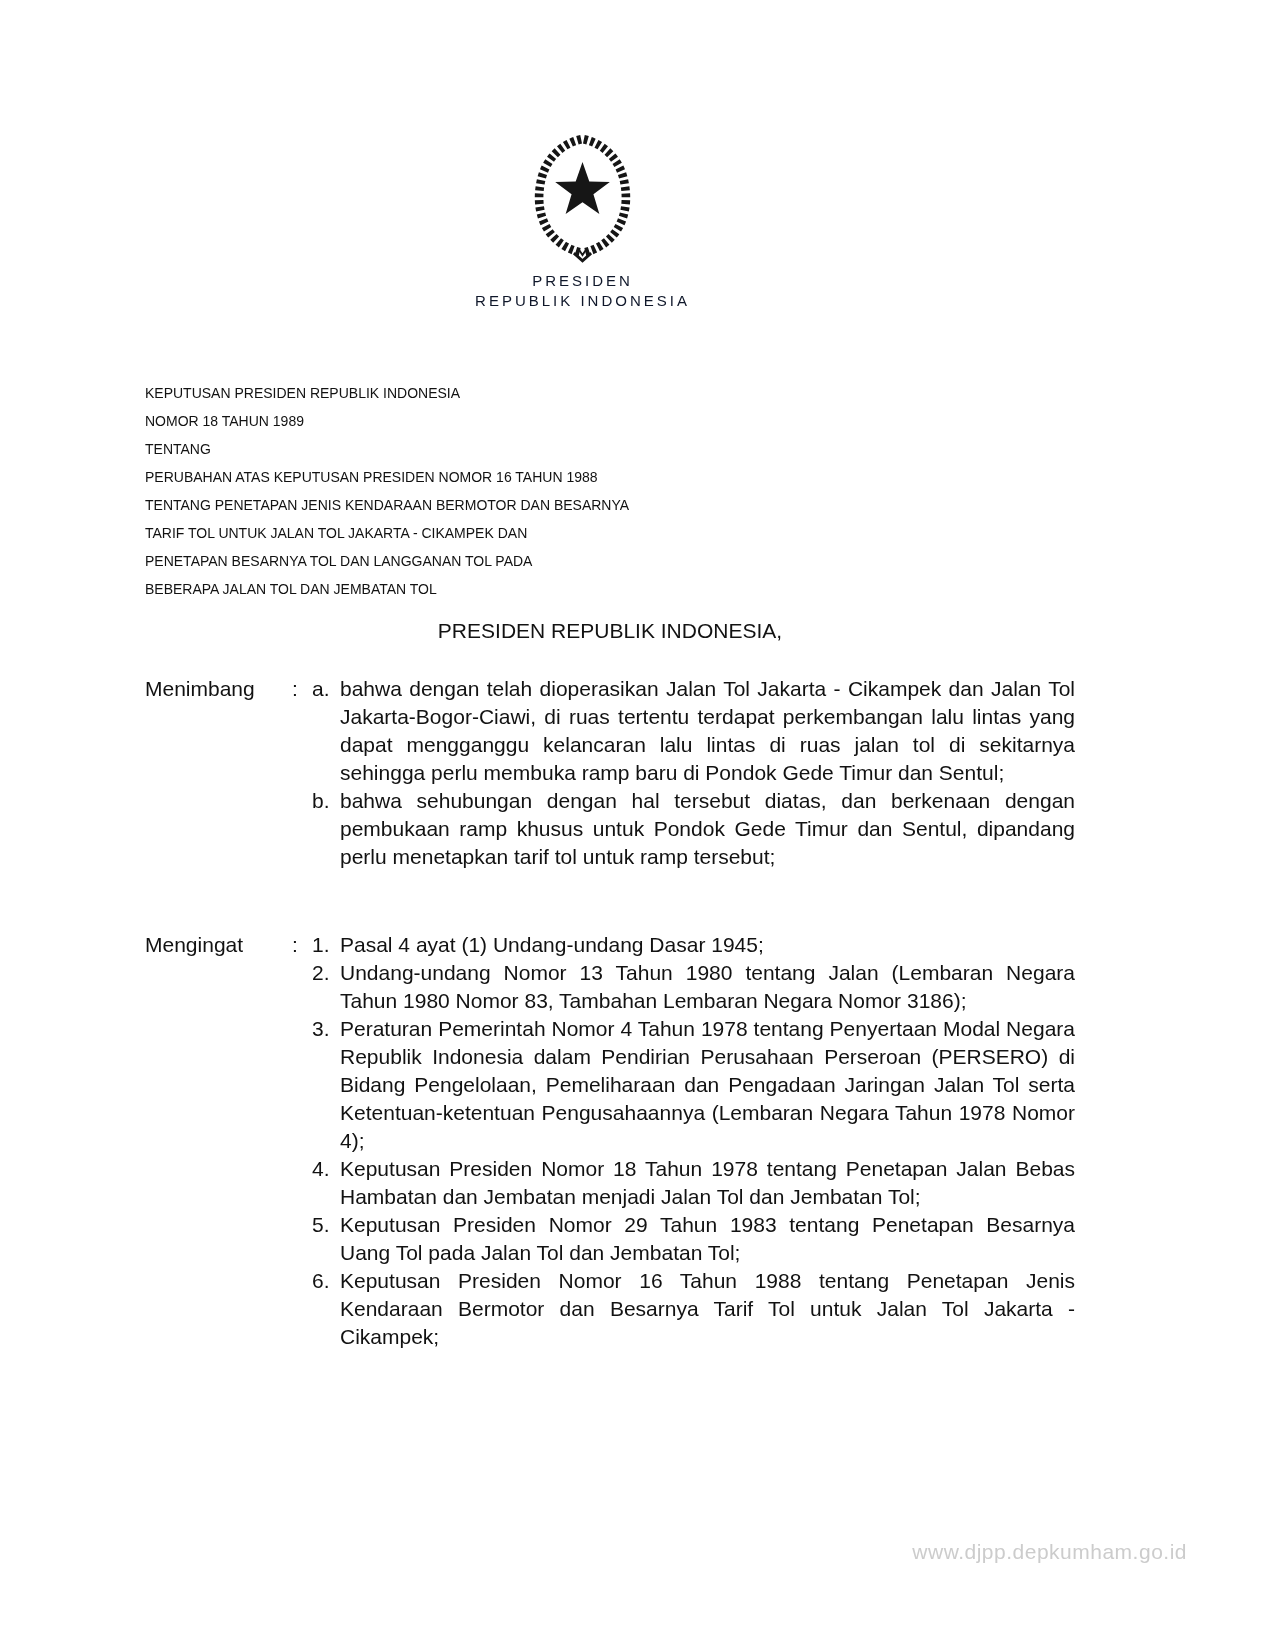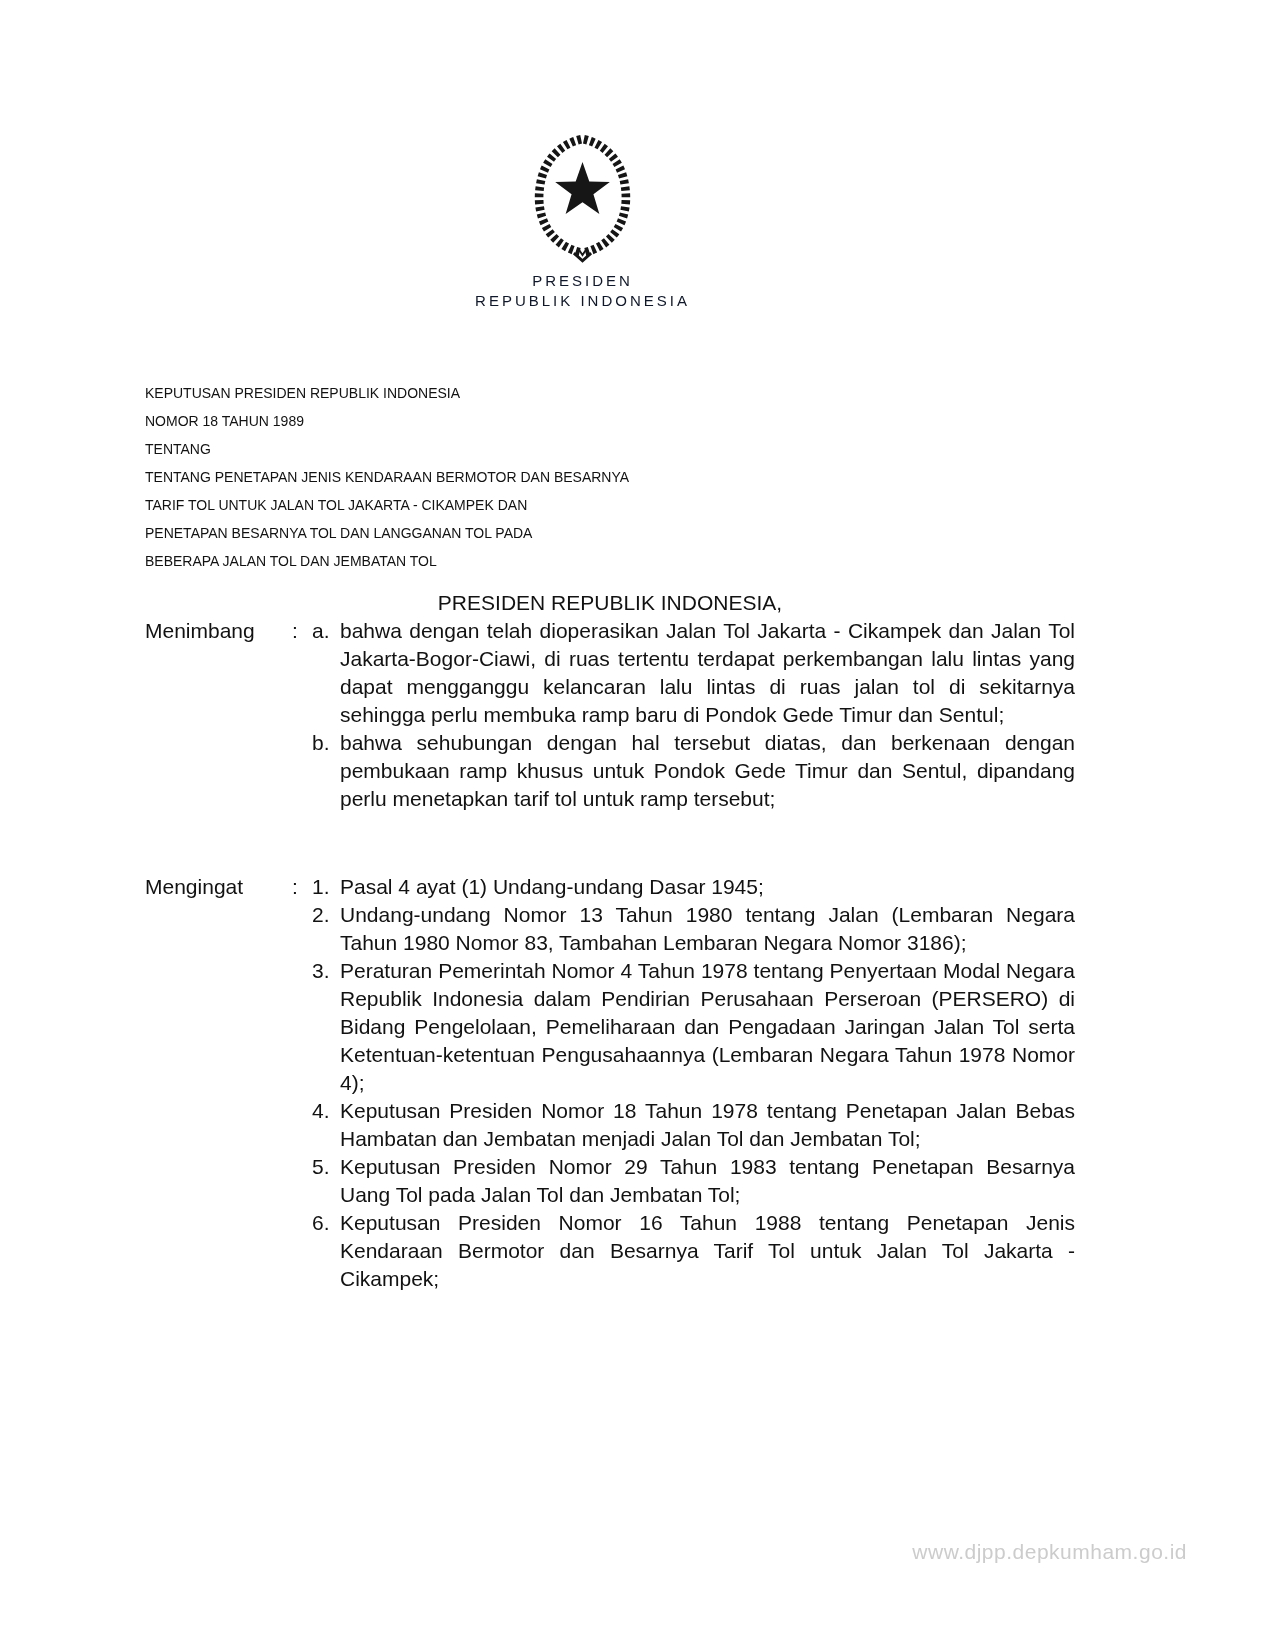--- a/index.html
+++ b/index.html
@@ -40,20 +40,21 @@
     margin-top: 14px;
     text-align: center;
     font-size: 21px;
     line-height: 28px;
   }
   .section {
     display: grid;
     grid-template-columns: 147px 20px 1fr;
     font-size: 21px;
     line-height: 28px;
+    margin-top: 30px;
   }
   .section.second { margin-top: 60px; }
   .sec-label { white-space: nowrap; }
   .sec-colon { }
   .sec-items { }
   .item { display: flex; }
   .marker {
     width: 28px;
     flex: 0 0 28px;
   }
@@ -91,20 +92,21 @@
 
   <div class="org">
     <div>PRESIDEN</div>
     <div>REPUBLIK INDONESIA</div>
   </div>
 
   <div class="title-block">
     <div>KEPUTUSAN PRESIDEN REPUBLIK INDONESIA</div>
     <div>NOMOR 18 TAHUN 1989</div>
     <div>TENTANG</div>
+    <div>PERUBAHAN ATAS KEPUTUSAN PRESIDEN NOMOR 16 TAHUN 1988</div>
     <div>TENTANG PENETAPAN JENIS KENDARAAN  BERMOTOR DAN BESARNYA</div>
     <div>TARIF TOL UNTUK JALAN TOL JAKARTA - CIKAMPEK DAN</div>
     <div>PENETAPAN BESARNYA TOL DAN LANGGANAN TOL PADA</div>
     <div>BEBERAPA JALAN TOL DAN JEMBATAN TOL</div>
   </div>
 
   <div class="preamble">PRESIDEN REPUBLIK INDONESIA,</div>
 
   <div class="section">
     <div class="sec-label">Menimbang</div>

